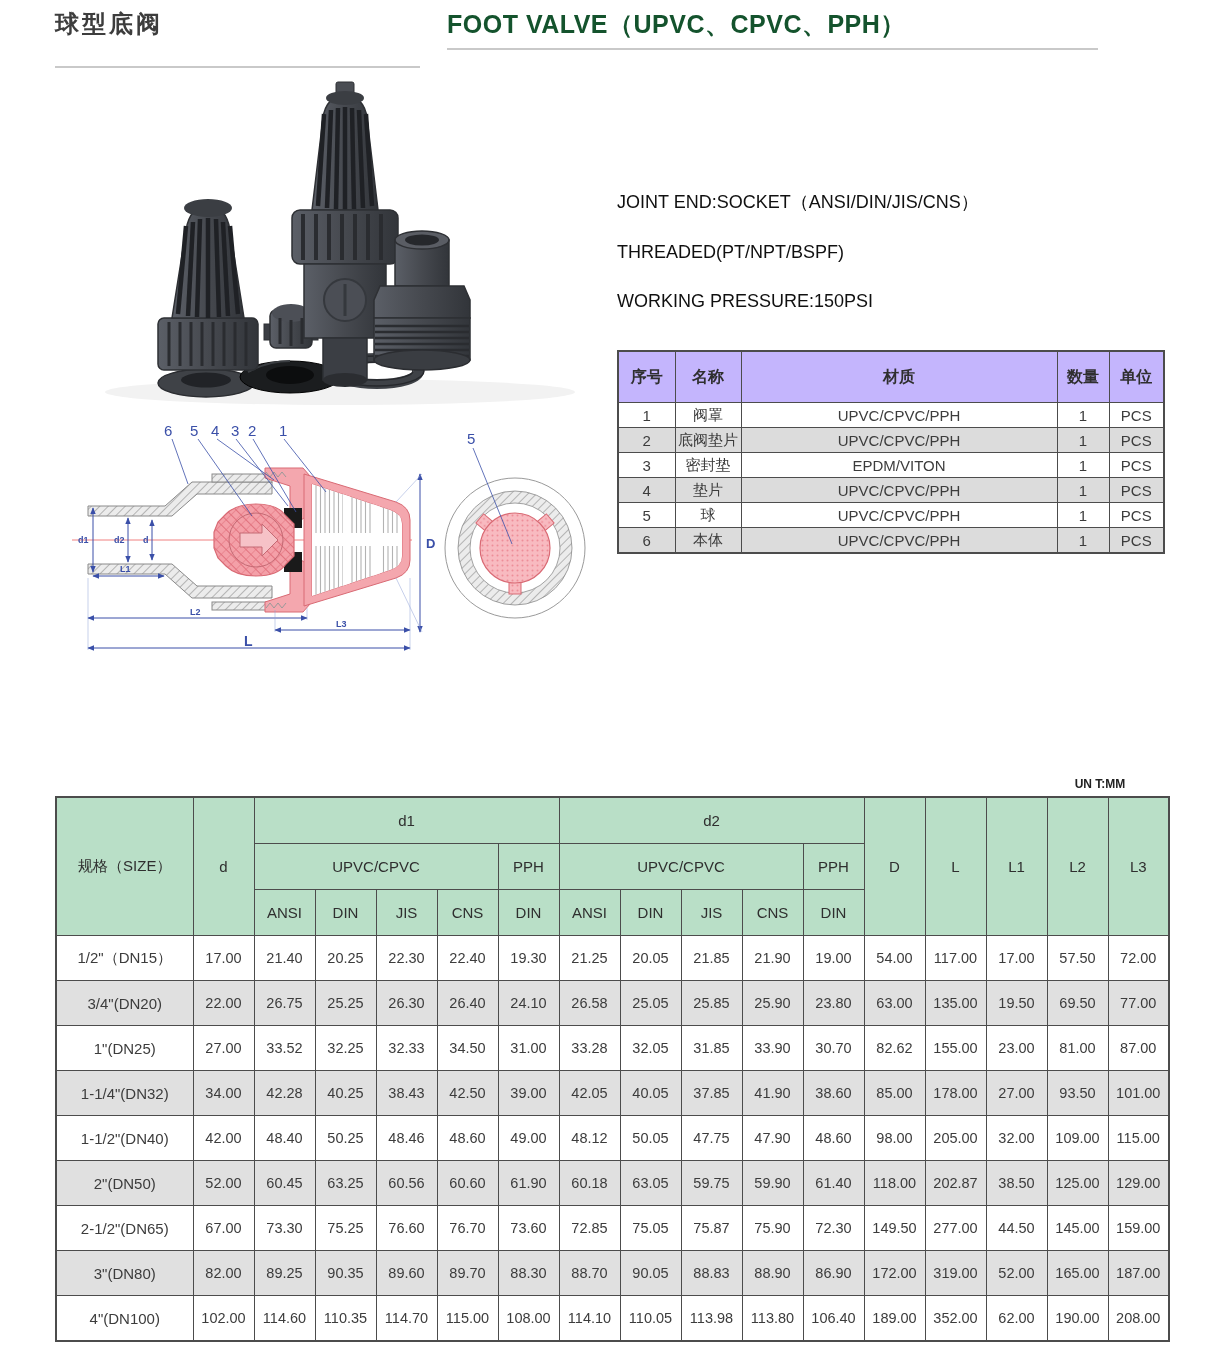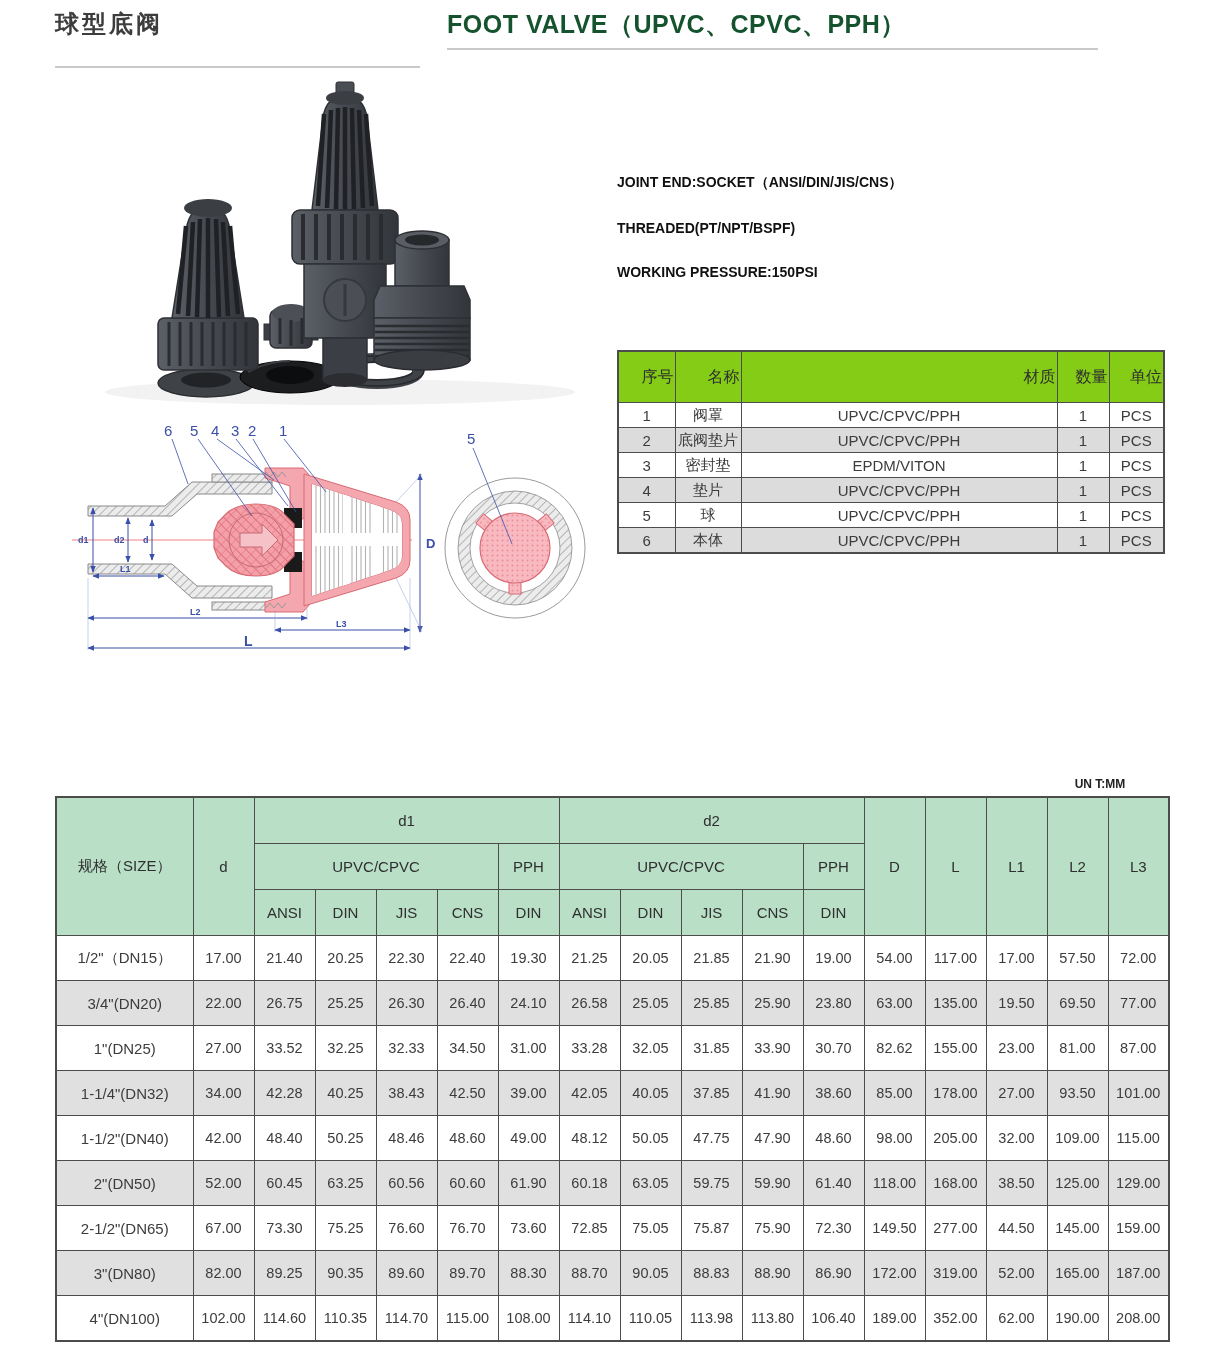--- a/index.html
+++ b/index.html
@@ -10,28 +10,28 @@
   }
   
   .header-left  { position:absolute; left:55px;  top:8px; width:365px; border-bottom:2px solid #c9c9c9; padding-bottom:26px; }
   .header-right { position:absolute; left:447px; top:8px; width:651px; border-bottom:2px solid #c9c9c9; padding-bottom:7px; }
   .title-cn { font-size:24px; font-weight:700; color:#3d3d3d; letter-spacing:3px; margin:0; }
   .title-en { font-size:25px; font-weight:700; color:#14532d; margin:0; letter-spacing:0.5px; }
 
   
   .photo  { position:absolute; left:90px; top:78px; width:500px; height:332px; }
   .specs  { position:absolute; left:617px; top:174px; width:545px; }
-  .spec-line { font-size:14px; font-weight:700; color:#101010; margin:0 0 28px 0; }
+  .spec-line { font-size:18px; font-weight:400; color:#101010; margin:16px 0 28px 0; }
   .spec-line:last-child { margin-top:5px; margin-bottom:0; }
 
   
   table { border-collapse:collapse; table-layout:fixed; }
   .parts-table { position:absolute; left:617px; top:350px; width:546px; border:2px solid #4c4c4c; }
   .parts-table th, .parts-table td { border:1.5px solid #4c4c4c; text-align:center; overflow:hidden; white-space:nowrap; }
-  .parts-table th { background:#84cc16; height:48px; font-size:16px; font-weight:400; color:#2f2f2f;text-align:right; }
+  .parts-table th { background:#c4b5fd; height:48px; font-size:16px; font-weight:700; color:#2f2f2f; }
   .parts-table td { height:22px; font-size:15px; color:#3c3c3c; background:#ffffff; }
   .parts-table tbody tr:nth-of-type(even) td { background:#dcdcdc; }
 
   
   .drawing { position:absolute; left:60px; top:418px; width:540px; height:248px; }
 
   
   .unit-note { position:absolute; left:1035px; top:777px; width:130px; text-align:center;
                font-size:12px; font-weight:700; color:#222; }
 
@@ -549,21 +549,21 @@
         <td>63.25</td>
         <td>60.56</td>
         <td>60.60</td>
         <td>61.90</td>
         <td>60.18</td>
         <td>63.05</td>
         <td>59.75</td>
         <td>59.90</td>
         <td>61.40</td>
         <td>118.00</td>
-        <td>168.00</td>
+        <td>202.87</td>
         <td>38.50</td>
         <td>125.00</td>
         <td>129.00</td>
       </tr>
 
       <tr>
         <td class="size-cell">2-1/2"(DN65)</td>
         <td>67.00</td>
         <td>73.30</td>
         <td>75.25</td>

